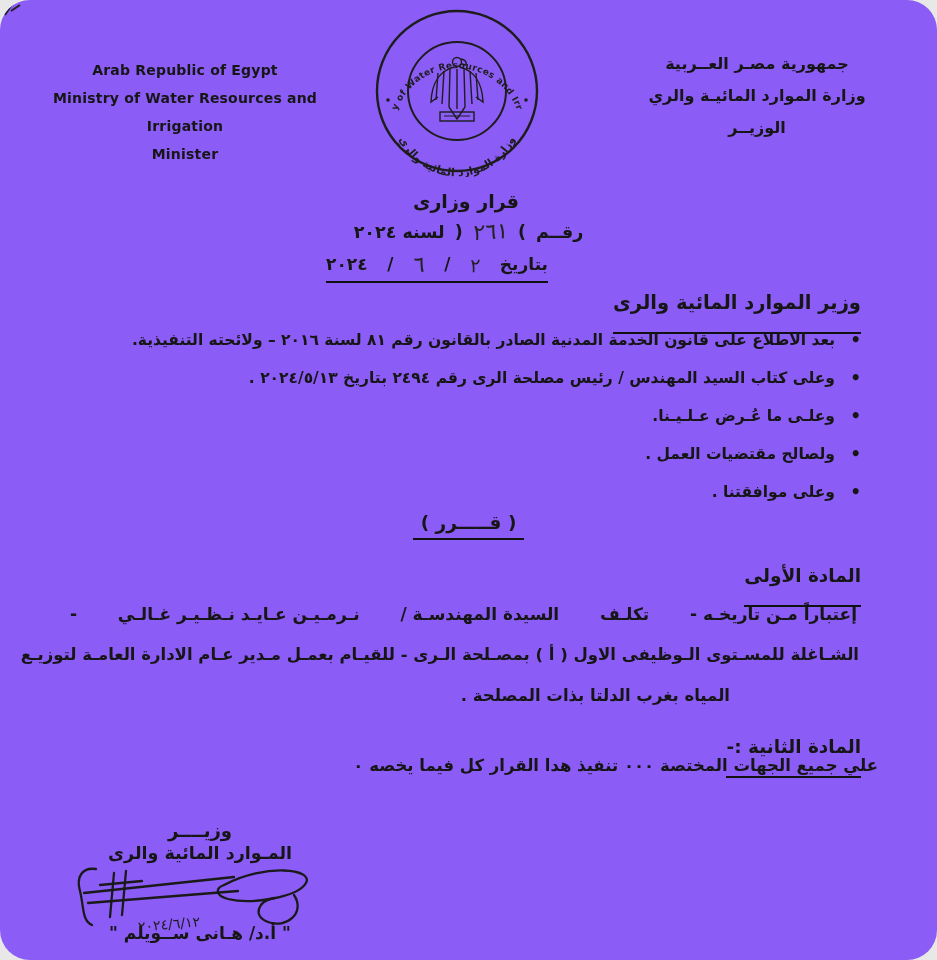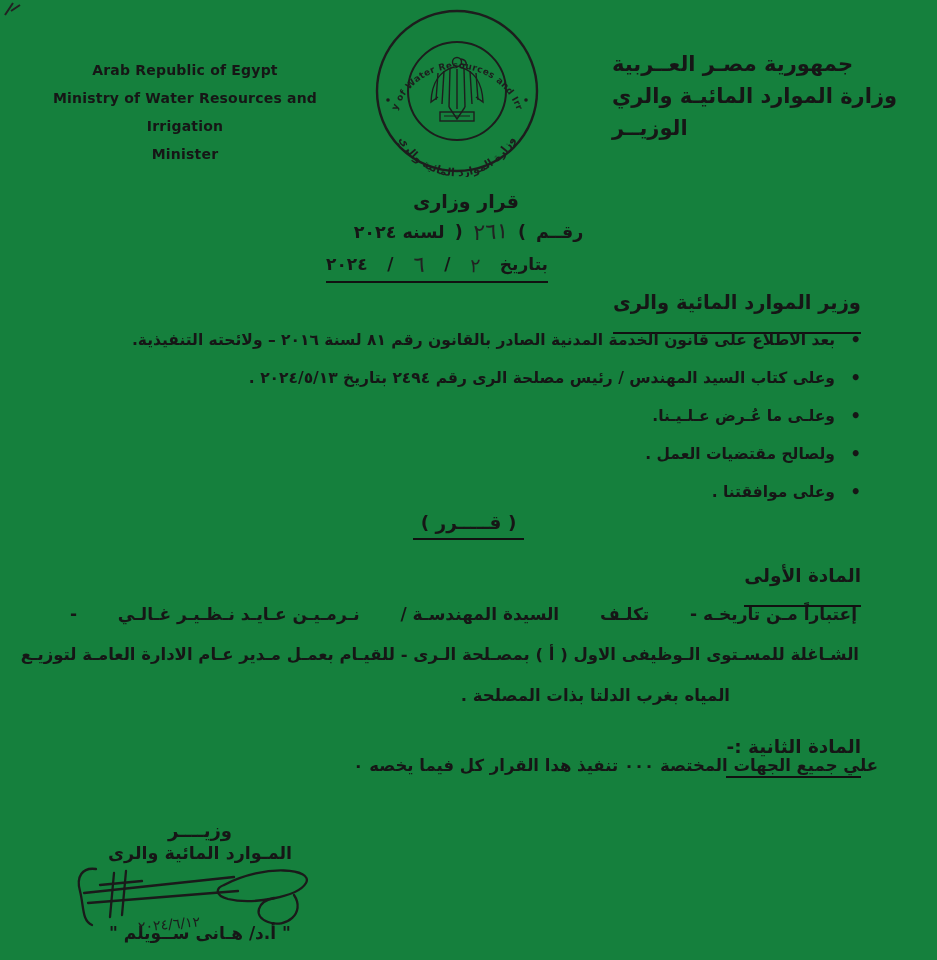--- a/index.html
+++ b/index.html
@@ -1,30 +1,31 @@
 <!DOCTYPE html>
 <html lang="ar"><head>
 <meta charset="utf-8">
 <style>
   html,body{margin:0;padding:0;background:#e8e8e8;}
   .page{
     position:relative;
     width:937px;height:960px;
     margin:0 auto;
-    background:#15803d;
+    background:#8b5cf6;
     color:#161616;
     font-family:"DejaVu Sans", sans-serif;
     overflow:hidden;
+    border-radius:30px;
   }
   .abs{position:absolute;}
   .rtl{direction:rtl;unicode-bidi:isolate;}
 
   
   .letterhead-en{left:30px;top:56px;width:310px;text-align:center;font-weight:700;font-size:14px;line-height:28px;letter-spacing:.2px;}
-  .letterhead-ar{right:35px;top:48px;width:290px;text-align:left;font-weight:700;font-size:21px;line-height:32px;}
+  .letterhead-ar{right:35px;top:48px;width:290px;text-align:center;font-weight:700;font-size:16px;line-height:32px;}
 
   
   .decree-title{left:0;top:190px;width:932px;text-align:center;font-size:19px;font-weight:700;}
   .num-row{left:0;top:222px;width:937px;display:flex;justify-content:center;align-items:center;gap:10px;direction:rtl;font-size:17.5px;font-weight:700;}
   .date-row{left:326px;top:254px;width:222px;display:flex;justify-content:space-between;align-items:flex-end;direction:rtl;font-size:17px;font-weight:700;border-bottom:2.5px solid #111;padding-bottom:7px;}
   .handwritten{font-weight:400;font-size:22px;line-height:18px;transform:rotate(-4deg) skewX(-7deg);display:inline-block;color:#222;}
   .hw-small{font-size:19px;}
 
   .minister-heading{right:76px;top:291px;font-size:19.5px;font-weight:700;border-bottom:2.5px solid #111;padding-bottom:18px;}
 

